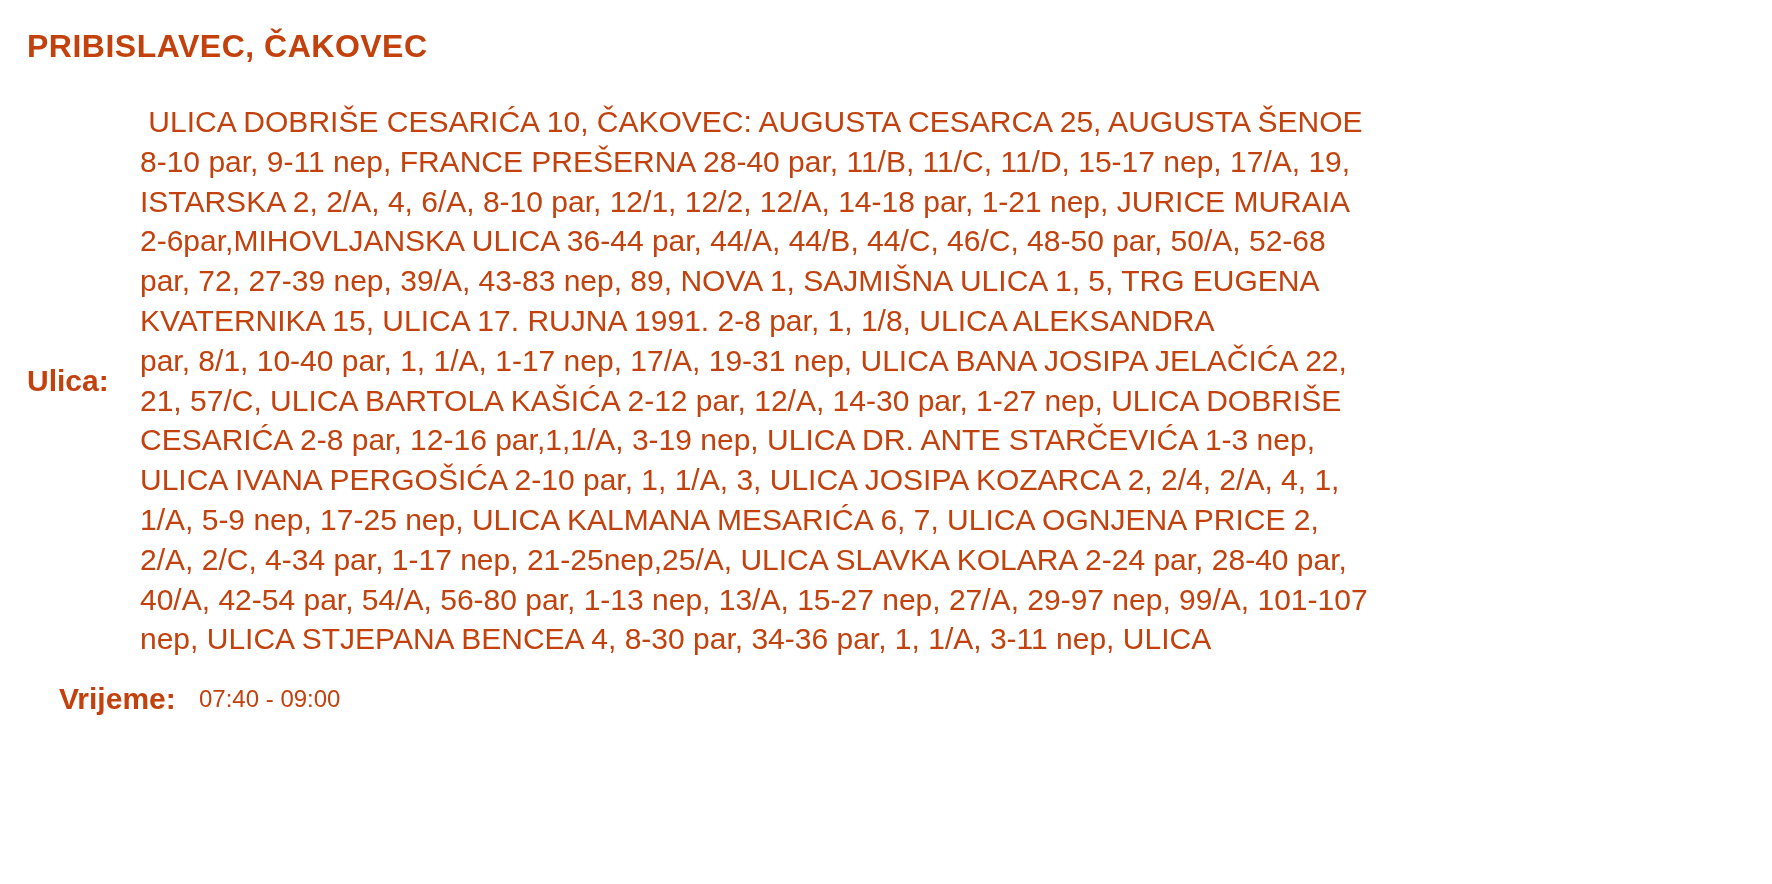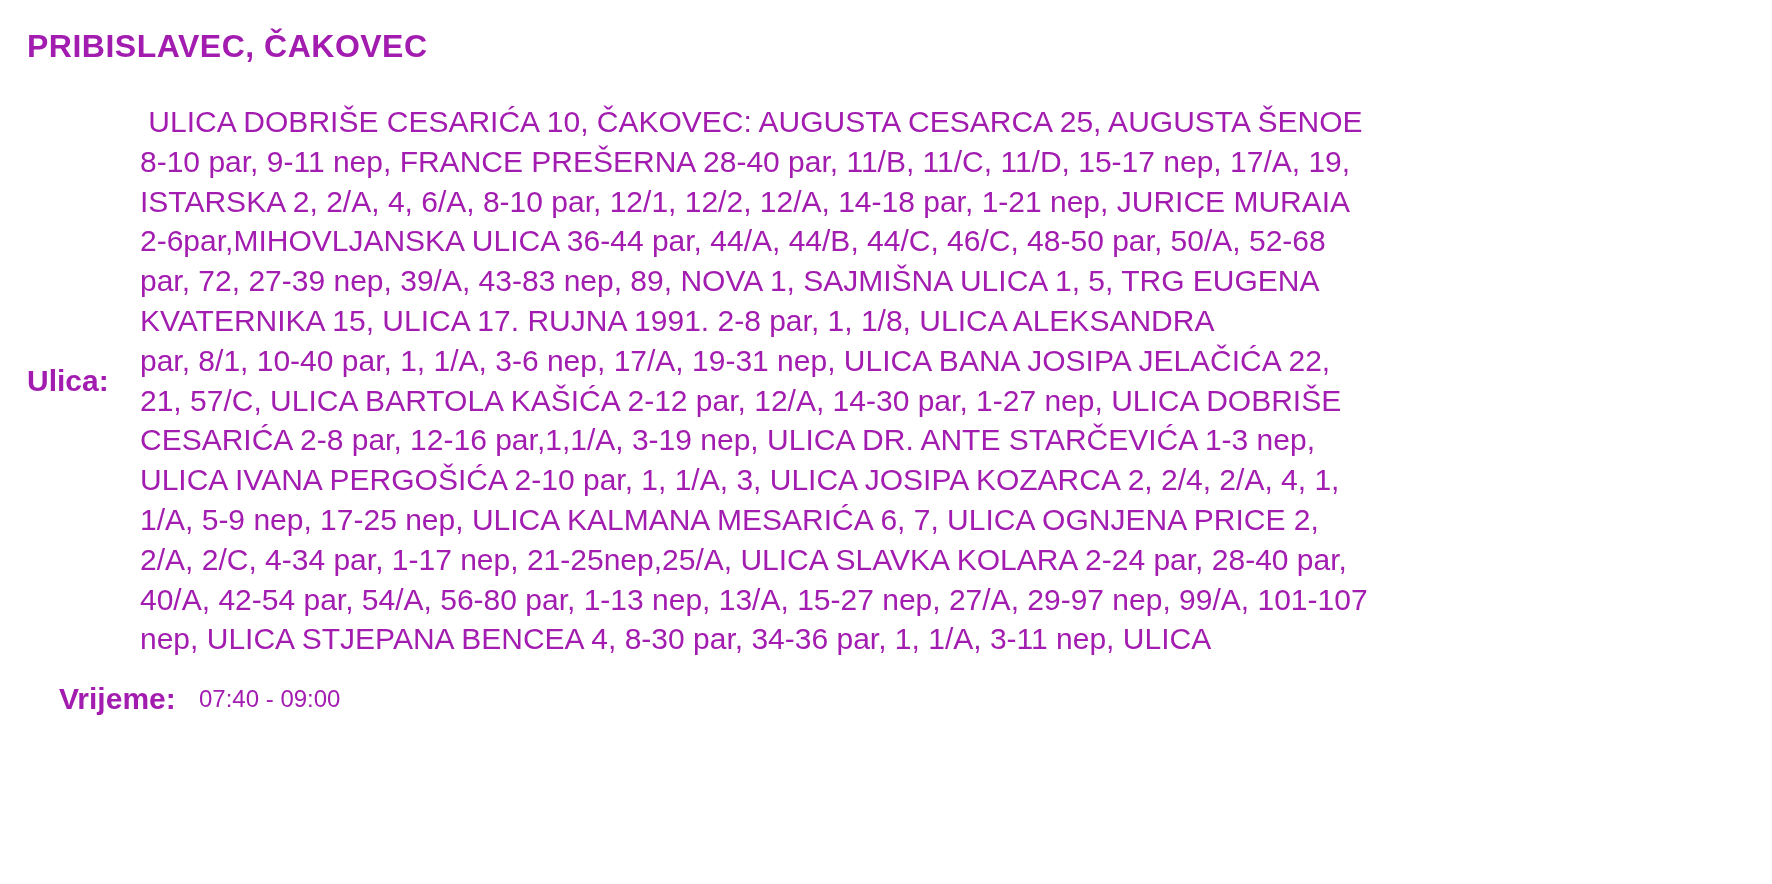--- a/index.html
+++ b/index.html
@@ -9,21 +9,21 @@
     width: 1772px;
     height: 884px;
     overflow: hidden;
   }
   .page {
     box-sizing: border-box;
     width: 1772px;
     height: 884px;
     padding: 26px 20px 0 27px;
     font-family: "Liberation Sans", "DejaVu Sans", sans-serif;
-    color: #a21caf;
+    color: #c2410c;
   }
   .title {
     margin: 0;
     font-size: 32px;
     font-weight: bold;
     line-height: 40px;
     letter-spacing: 0.5px;
     white-space: pre;
   }
   .row {
@@ -71,21 +71,21 @@
 
   <div class="row row-ulica">
     <div class="label label-ulica">Ulica:</div>
     <div class="street-lines">
         <div class="street-line"> ULICA DOBRIŠE CESARIĆA 10, ČAKOVEC: AUGUSTA CESARCA 25, AUGUSTA ŠENOE</div>
         <div class="street-line">8-10 par, 9-11 nep, FRANCE PREŠERNA 28-40 par, 11/B, 11/C, 11/D, 15-17 nep, 17/A, 19,</div>
         <div class="street-line">ISTARSKA 2, 2/A, 4, 6/A, 8-10 par, 12/1, 12/2, 12/A, 14-18 par, 1-21 nep, JURICE MURAIA</div>
         <div class="street-line">2-6par,MIHOVLJANSKA ULICA 36-44 par, 44/A, 44/B, 44/C, 46/C, 48-50 par, 50/A, 52-68</div>
         <div class="street-line">par, 72, 27-39 nep, 39/A, 43-83 nep, 89, NOVA 1, SAJMIŠNA ULICA 1, 5, TRG EUGENA</div>
         <div class="street-line">KVATERNIKA 15, ULICA 17. RUJNA 1991. 2-8 par, 1, 1/8, ULICA ALEKSANDRA</div>
-        <div class="street-line">par, 8/1, 10-40 par, 1, 1/A, 3-6 nep, 17/A, 19-31 nep, ULICA BANA JOSIPA JELAČIĆA 22,</div>
+        <div class="street-line">par, 8/1, 10-40 par, 1, 1/A, 1-17 nep, 17/A, 19-31 nep, ULICA BANA JOSIPA JELAČIĆA 22,</div>
         <div class="street-line">21, 57/C, ULICA BARTOLA KAŠIĆA 2-12 par, 12/A, 14-30 par, 1-27 nep, ULICA DOBRIŠE</div>
         <div class="street-line">CESARIĆA 2-8 par, 12-16 par,1,1/A, 3-19 nep, ULICA DR. ANTE STARČEVIĆA 1-3 nep,</div>
         <div class="street-line">ULICA IVANA PERGOŠIĆA 2-10 par, 1, 1/A, 3, ULICA JOSIPA KOZARCA 2, 2/4, 2/A, 4, 1,</div>
         <div class="street-line">1/A, 5-9 nep, 17-25 nep, ULICA KALMANA MESARIĆA 6, 7, ULICA OGNJENA PRICE 2,</div>
         <div class="street-line">2/A, 2/C, 4-34 par, 1-17 nep, 21-25nep,25/A, ULICA SLAVKA KOLARA 2-24 par, 28-40 par,</div>
         <div class="street-line">40/A, 42-54 par, 54/A, 56-80 par, 1-13 nep, 13/A, 15-27 nep, 27/A, 29-97 nep, 99/A, 101-107</div>
         <div class="street-line">nep, ULICA STJEPANA BENCEA 4, 8-30 par, 34-36 par, 1, 1/A, 3-11 nep, ULICA</div>
       </div>
   </div>
 

